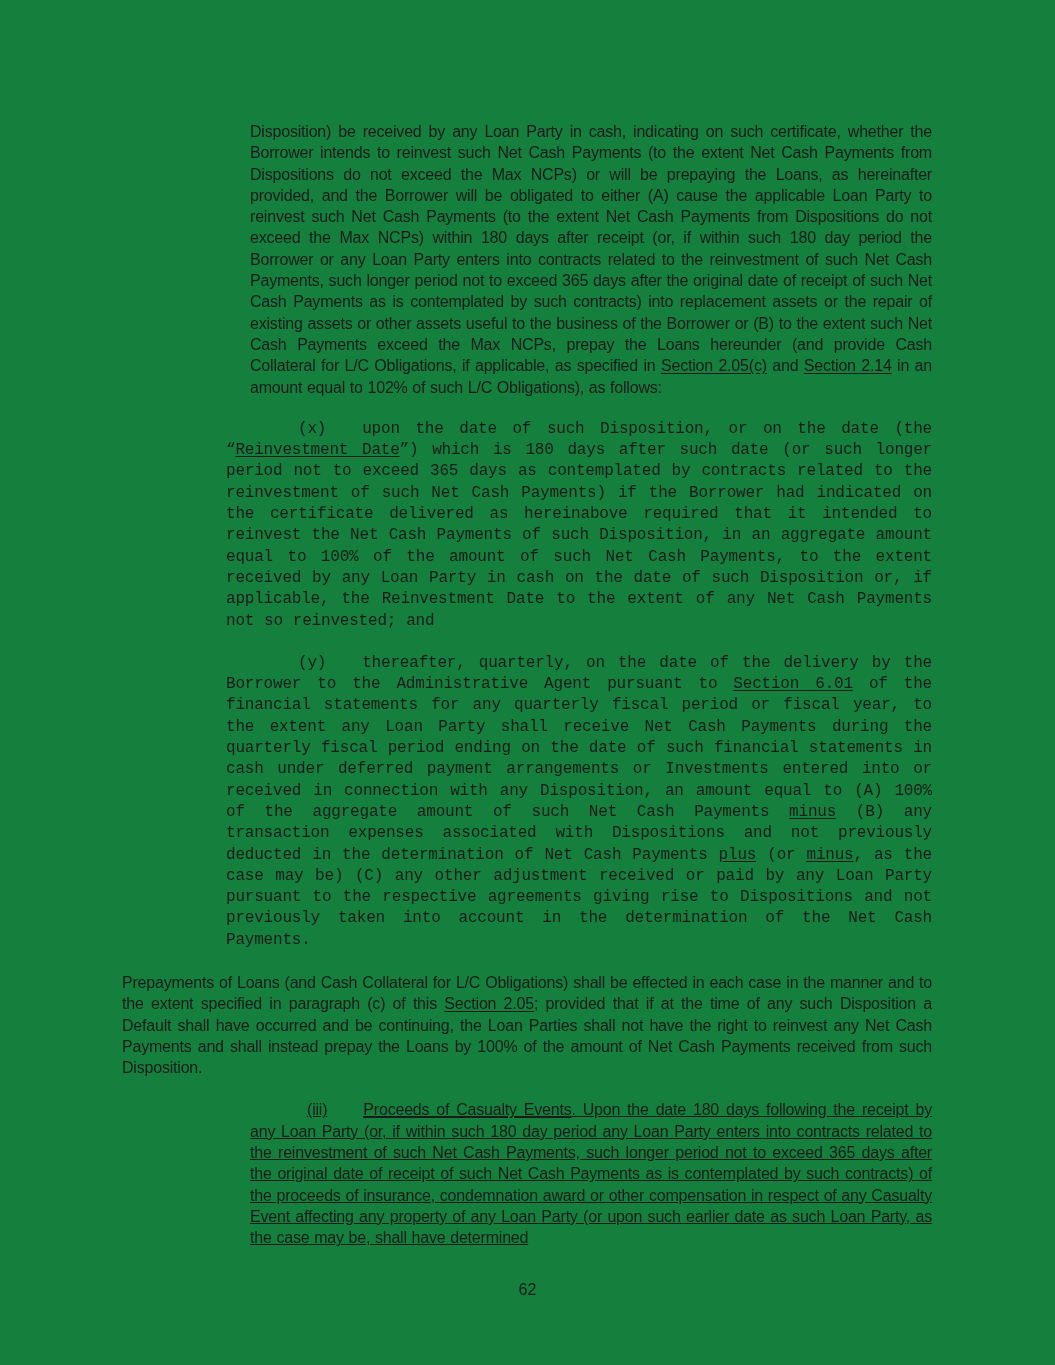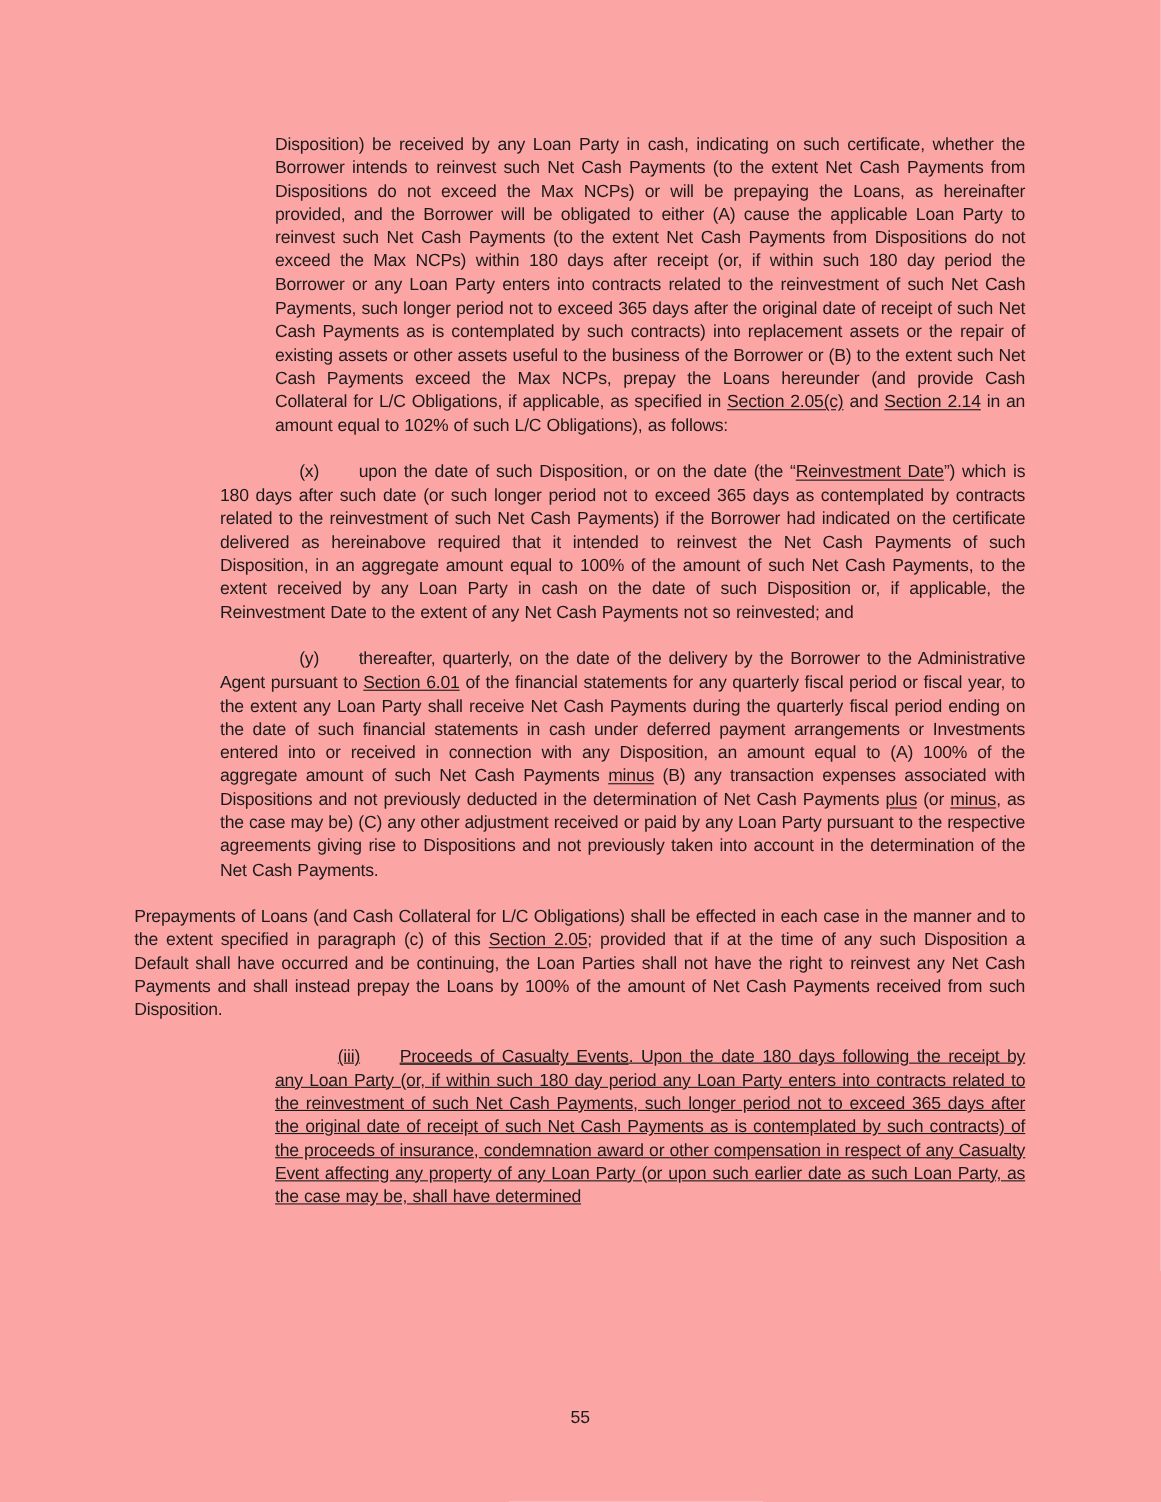--- a/index.html
+++ b/index.html
@@ -7,37 +7,37 @@
     width:1055px; height:1365px;
     background:#ffffff;
     font-family:"Liberation Sans", sans-serif;
     color:#1b1b1b;
     position:relative;
     overflow:hidden;
   }
   .page {
     position:absolute; left:0; top:0;
     width:1055px; height:1365px;
-    background:#fca5a5;
+    background:#15803d;
   }
   .content {
     position:absolute;
     top:121px; left:122px;
     width:810px;
   }
   p.para {
     margin:0 0 21px 0;
     font-size:16px;
     line-height:21.3px;
     letter-spacing:-0.2px;
     text-align:justify;
     word-spacing:0.5px;
   }
   p.indent-level1 { margin-left:128px; }
-  p.indent-level2 { margin-left:78px; }
+  p.indent-level2 { margin-left:104px;font-family:Liberation Mono, monospace; }
   p.fl-level1 { text-indent:57px;text-decoration:underline; }
   p.fl-level2 { text-indent:72px; }
   .tab { display:inline-block; width:36px; }
   .ul { text-decoration:underline; text-underline-offset:2px; }
   .page-number {
     position:absolute;
     top:1281px; left:0;
     width:1055px;
     text-align:center;
     font-size:16px;
@@ -48,14 +48,14 @@
 <body>
 
 <div class="page">
   <div class="content">
       <p class="para indent-level1"><span>Disposition) be received by any Loan Party in cash, indicating on such certificate, whether the Borrower intends to reinvest such Net Cash Payments (to the extent Net Cash Payments from Dispositions do not exceed the Max NCPs) or will be prepaying the Loans, as hereinafter provided, and the Borrower will be obligated to either (A) cause the applicable Loan Party to reinvest such Net Cash Payments (to the extent Net Cash Payments from Dispositions do not exceed the Max NCPs) within 180 days after receipt (or, if within such 180 day period the Borrower or any Loan Party enters into contracts related to the reinvestment of such Net Cash Payments, such longer period not to exceed 365 days after the original date of receipt of such Net Cash Payments as is contemplated by such contracts) into replacement assets or the repair of existing assets or other assets useful to the business of the Borrower or (B) to the extent such Net Cash Payments exceed the Max NCPs, prepay the Loans hereunder (and provide Cash Collateral for L/C Obligations, if applicable, as specified in </span><span class="ul">Section 2.05(c)</span><span> and </span><span class="ul">Section 2.14</span><span> in an amount equal to 102% of such L/C Obligations), as follows:</span></p>
       <p class="para indent-level2 fl-level2"><span>(x)</span><span class="tab"></span><span>upon the date of such Disposition, or on the date (the “</span><span class="ul">Reinvestment Date</span><span>”) which is 180 days after such date (or such longer period not to exceed 365 days as contemplated by contracts related to the reinvestment of such Net Cash Payments) if the Borrower had indicated on the certificate delivered as hereinabove required that it intended to reinvest the Net Cash Payments of such Disposition, in an aggregate amount equal to 100% of the amount of such Net Cash Payments, to the extent received by any Loan Party in cash on the date of such Disposition or, if applicable, the Reinvestment Date to the extent of any Net Cash Payments not so reinvested; and</span></p>
       <p class="para indent-level2 fl-level2"><span>(y)</span><span class="tab"></span><span>thereafter, quarterly, on the date of the delivery by the Borrower to the Administrative Agent pursuant to </span><span class="ul">Section 6.01</span><span> of the financial statements for any quarterly fiscal period or fiscal year, to the extent any Loan Party shall receive Net Cash Payments during the quarterly fiscal period ending on the date of such financial statements in cash under deferred payment arrangements or Investments entered into or received in connection with any Disposition, an amount equal to (A) 100% of the aggregate amount of such Net Cash Payments </span><span class="ul">minus</span><span> (B) any transaction expenses associated with Dispositions and not previously deducted in the determination of Net Cash Payments </span><span class="ul">plus</span><span> (or </span><span class="ul">minus</span><span>, as the case may be) (C) any other adjustment received or paid by any Loan Party pursuant to the respective agreements giving rise to Dispositions and not previously taken into account in the determination of the Net Cash Payments.</span></p>
       <p class="para"><span>Prepayments of Loans (and Cash Collateral for L/C Obligations) shall be effected in each case in the manner and to the extent specified in paragraph (c) of this </span><span class="ul">Section 2.05</span><span>; provided that if at the time of any such Disposition a Default shall have occurred and be continuing, the Loan Parties shall not have the right to reinvest any Net Cash Payments and shall instead prepay the Loans by 100% of the amount of Net Cash Payments received from such Disposition.</span></p>
       <p class="para indent-level1 fl-level1"><span>(iii)</span><span class="tab"></span><span class="ul">Proceeds of Casualty Events</span><span>. Upon the date 180 days following the receipt by any Loan Party (or, if within such 180 day period any Loan Party enters into contracts related to the reinvestment of such Net Cash Payments, such longer period not to exceed 365 days after the original date of receipt of such Net Cash Payments as is contemplated by such contracts) of the proceeds of insurance, condemnation award or other compensation in respect of any Casualty Event affecting any property of any Loan Party (or upon such earlier date as such Loan Party, as the case may be, shall have determined</span></p>
     </div>
-  <div class="page-number">55</div>
+  <div class="page-number">62</div>
 </div>
 
 </body></html>

